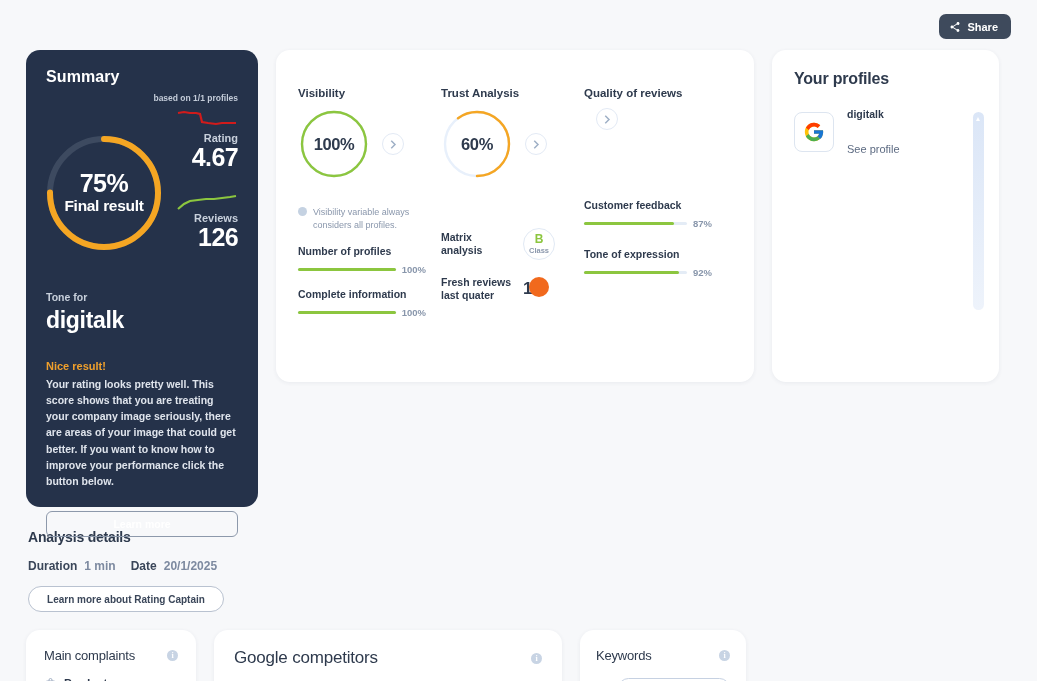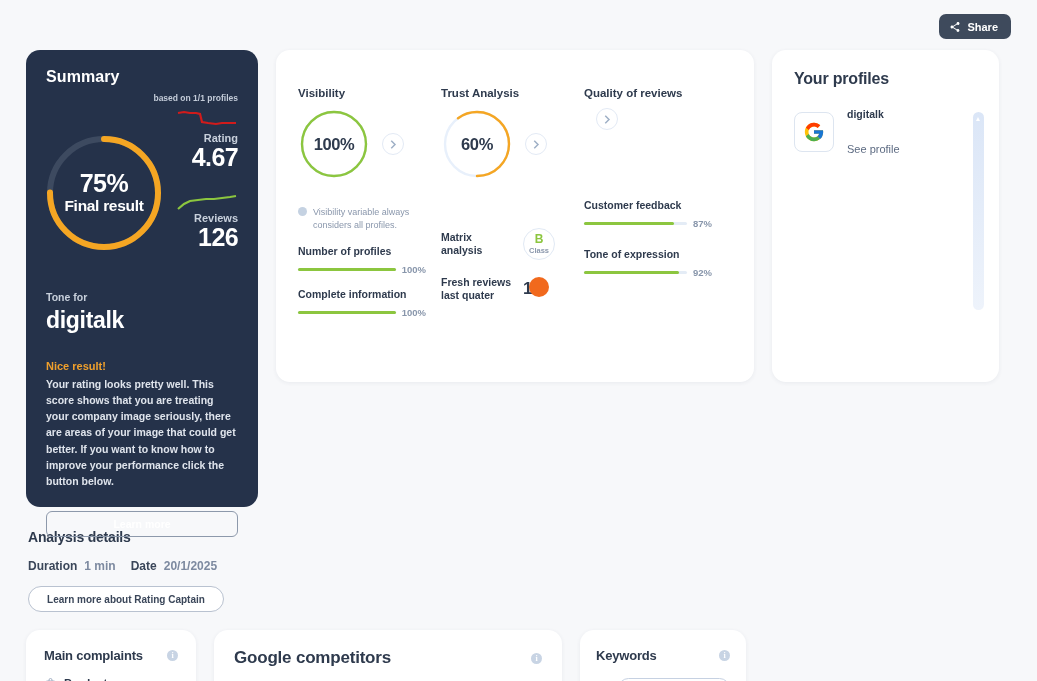--- a/index.html
+++ b/index.html
@@ -172,21 +172,21 @@
     border-bottom:4px solid #ffffff;
   }
 
   
   .bottom { display: flex; gap: 18px; padding: 18px 26px 0 26px; }
   .complaints { width: 170px; flex: none; padding: 18px 18px 16px 18px; height: 241px;}
   .competitors { width: 348px; flex: none; padding: 18px 20px; height: 241px;}
   .keywords   { width: 166px; flex: none; padding: 18px 16px; height: 241px;}
 
   .panel-head { display: flex; align-items: center; justify-content: space-between; }
-  .panel-title { font-size: 13px; font-weight: bold; letter-spacing: -.2px;}
+  .panel-title { font-size: 13px; font-weight: normal; letter-spacing: -.2px;}
   .competitors .panel-title { font-size: 17px; }
   .info-i {
     width: 11px; height: 11px; border-radius: 50%;
     background: #c8d4e4; color: #fff; font-size: 8px;
     display: flex; align-items: center; justify-content: center;
     font-weight: bold; cursor: pointer; font-family: "Liberation Serif", serif;
   }
 
   .cmp-item { margin-top: 14px; }
   .cmp-top { display: flex; align-items: center; gap: 7px; }

